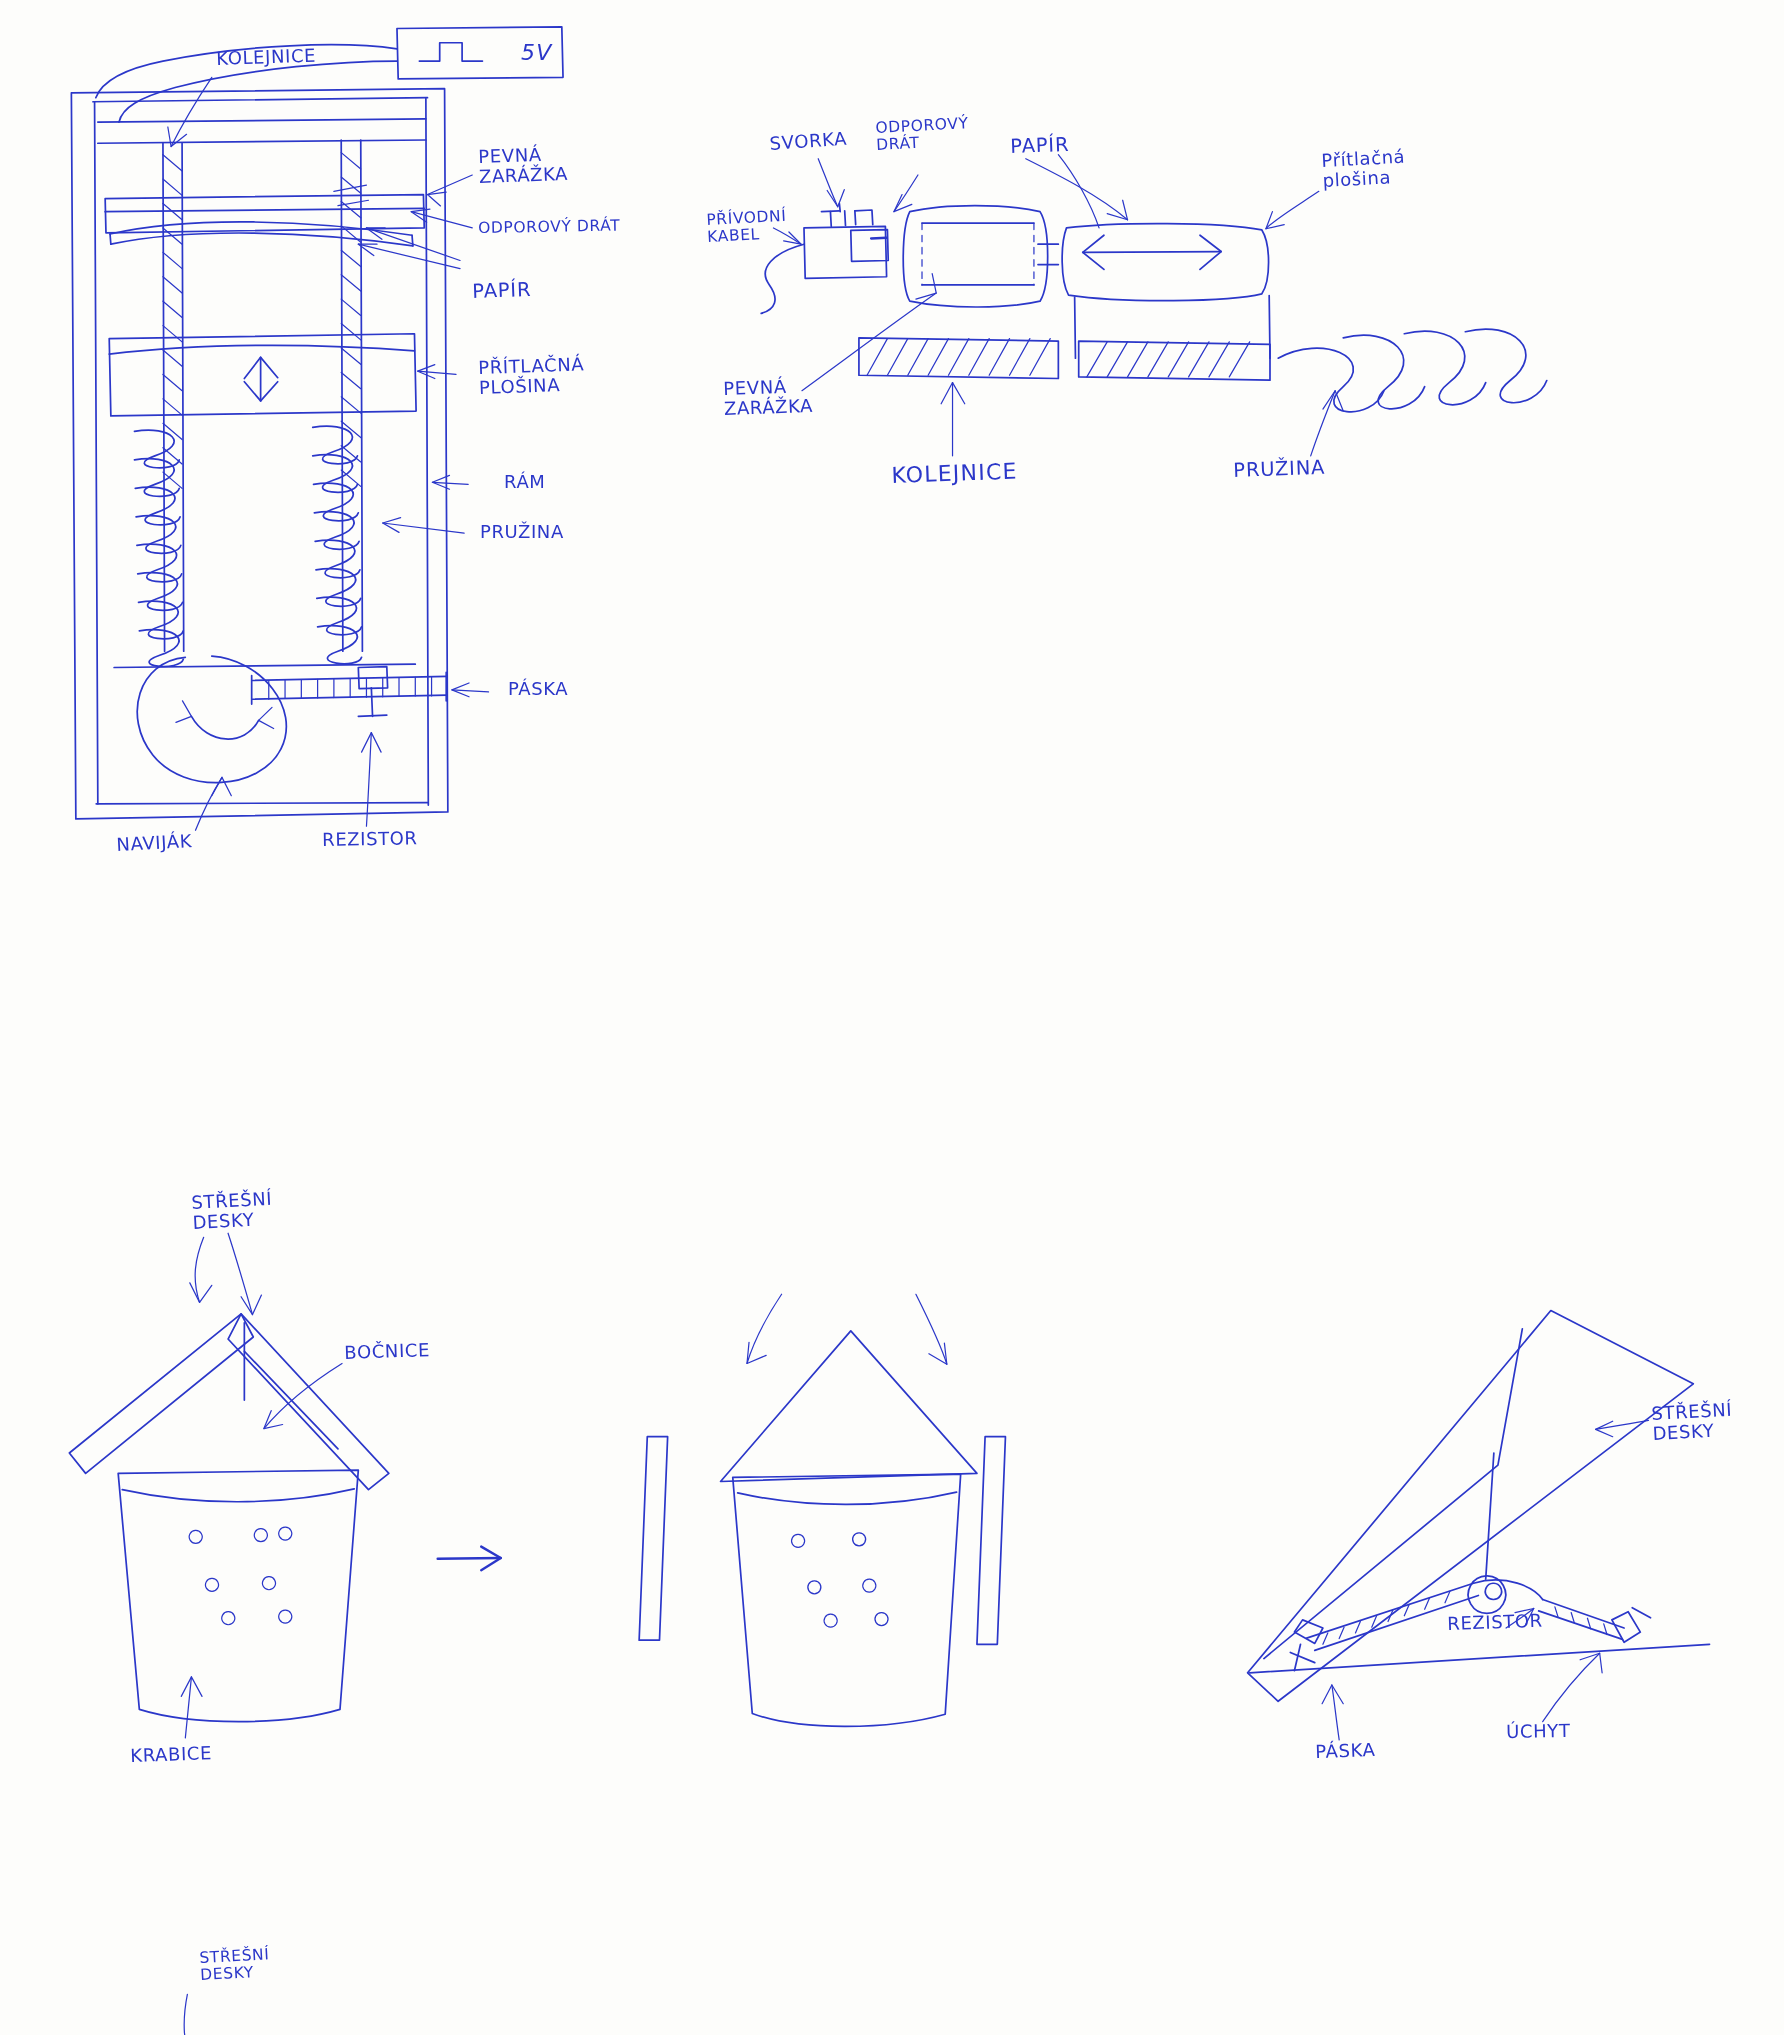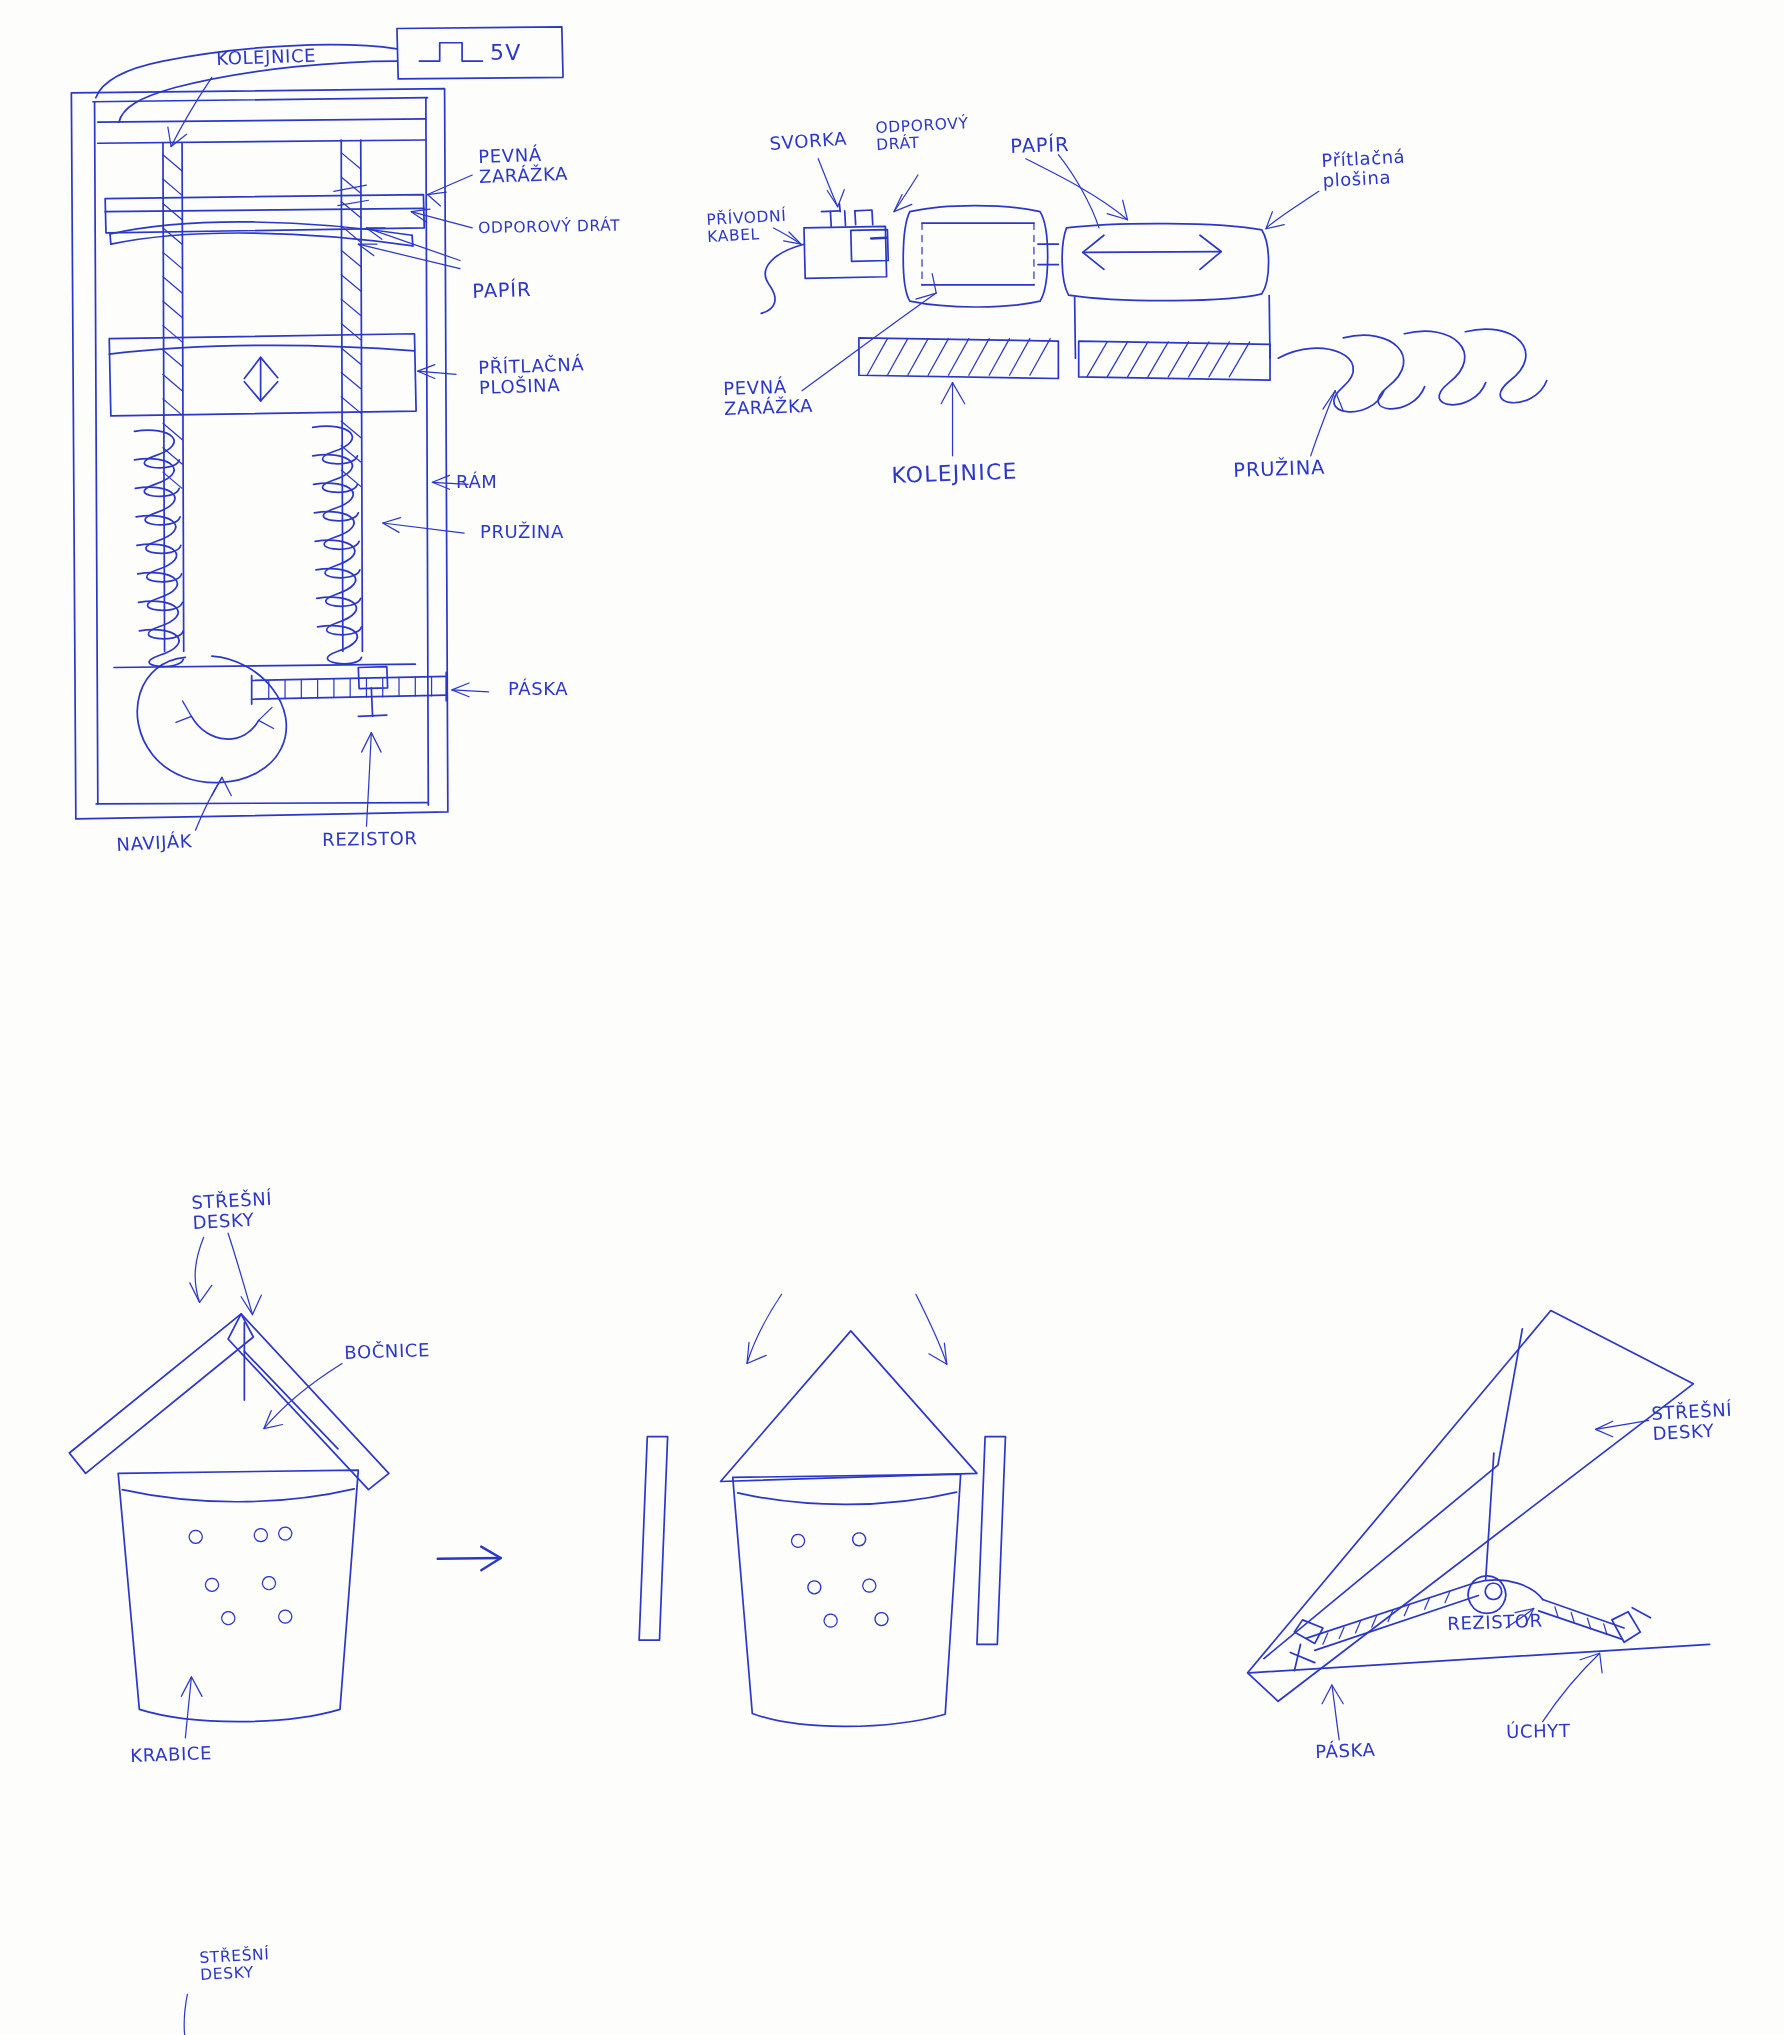--- a/index.html
+++ b/index.html
@@ -343,28 +343,28 @@
   <path class="ink" d="M2330 5400 L2378 5420 L2300 5556 L2258 5534 Z"></path>
   <path class="ink" d="M1792 5532 a28 28 0 1 0 2 0"></path>
   <path class="ink" d="M2240 5524 a28 28 0 1 0 2 0"></path>
 
   <path class="ink ink-thin" d="M1735 5120 C 1850 5060, 2060 5040, 2250 5105"></path>
   <path class="ink ink-thin" d="M1735 5120 L1762 5078 M1735 5120 L1788 5128"></path>
   <path class="ink ink-thin" d="M2250 5105 L2198 5098 M2250 5105 L2228 5152"></path>
 </svg>
 
 <div class="lbl" style="left:216px; top:49px; transform: rotate(-2deg);">KOLEJNICE</div>
-<div class="lbl big" style="left:490px; top:41px;">5V</div>
+<div class="lbl big" style="left:521px; top:41px;font-style:italic;">5V</div>
 <div class="lbl" style="left:478px; top:147px; transform: rotate(-2deg);">PEVNÁ
 ZARÁŽKA</div>
 <div class="lbl small" style="left:478px; top:220px; transform: rotate(-1deg);">ODPOROVÝ DRÁT</div>
 <div class="lbl mid" style="left:472px; top:281px; transform: rotate(-2deg);">PAPÍR</div>
 <div class="lbl" style="left:478px; top:358px; transform: rotate(-2deg);">PŘÍTLAČNÁ
 PLOŠINA</div>
-<div class="lbl" style="left:456px; top:472px;">RÁM</div>
+<div class="lbl" style="left:504px; top:472px;">RÁM</div>
 <div class="lbl" style="left:480px; top:522px;">PRUŽINA</div>
 <div class="lbl" style="left:508px; top:679px;">PÁSKA</div>
 <div class="lbl" style="left:116px; top:835px; transform: rotate(-3deg);">NAVIJÁK</div>
 <div class="lbl" style="left:322px; top:830px; transform: rotate(-1deg);">REZISTOR</div>
 
 <div class="lbl" style="left:769px; top:134px; transform: rotate(-4deg);">SVORKA</div>
 <div class="lbl small" style="left:875px; top:120px; transform: rotate(-3deg);">ODPOROVÝ
 DRÁT</div>
 <div class="lbl mid" style="left:1010px; top:136px; transform: rotate(-2deg);">PAPÍR</div>
 <div class="lbl" style="left:1321px; top:151px; transform: rotate(-3deg);">Přítlačná

